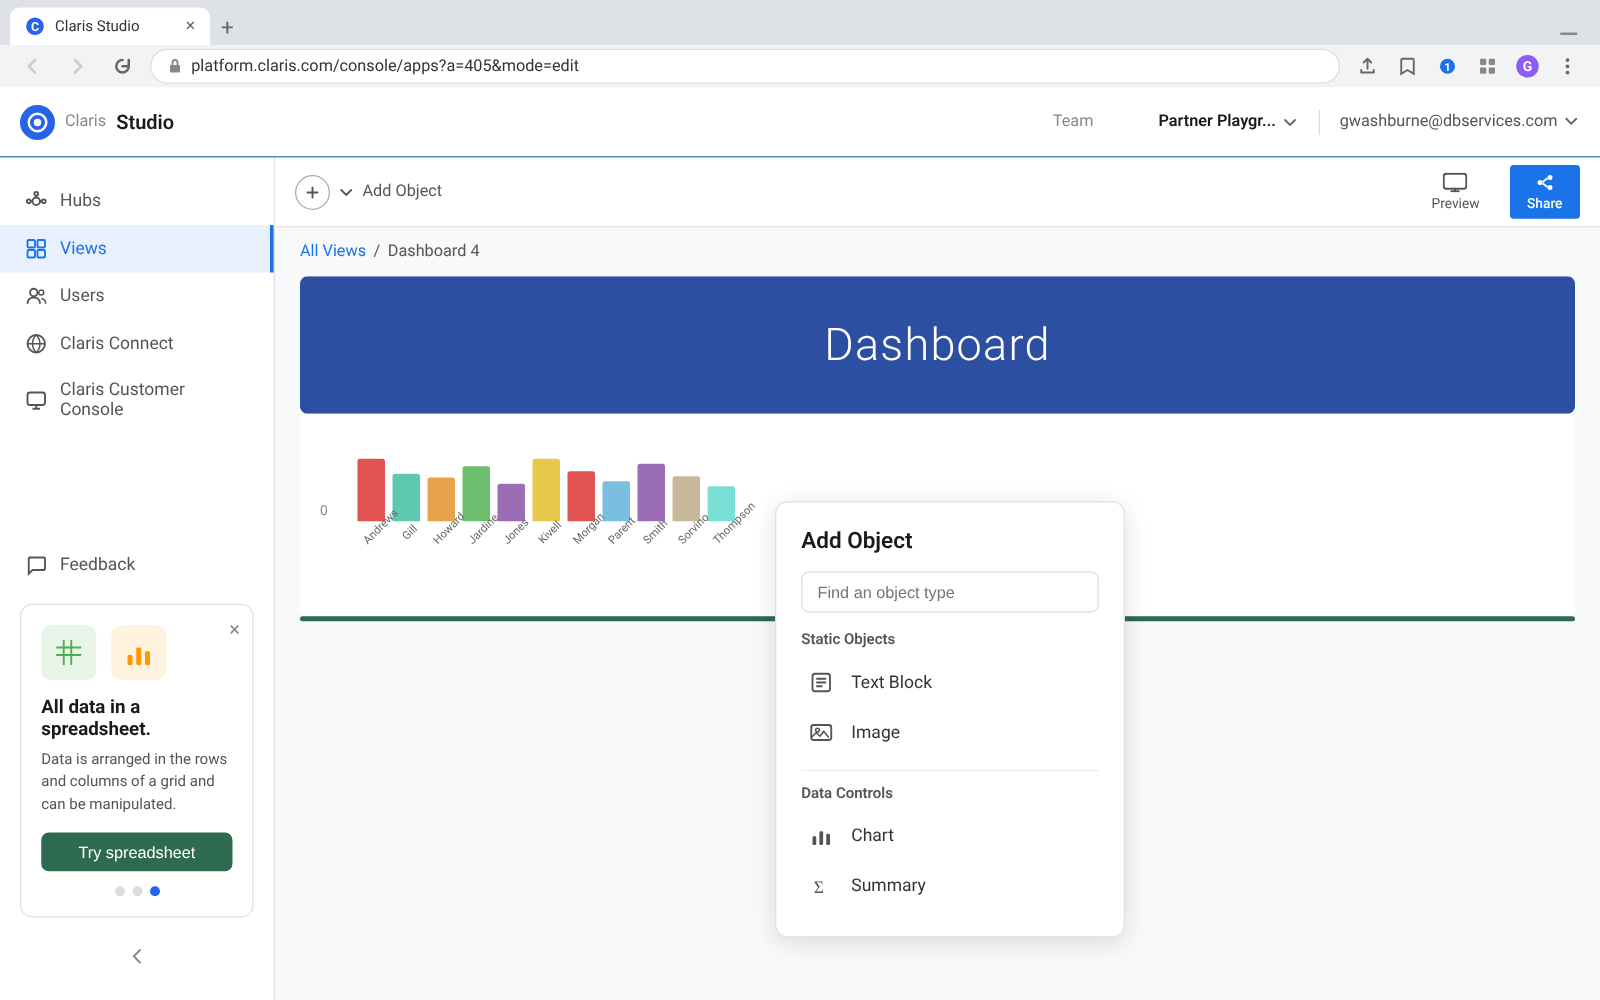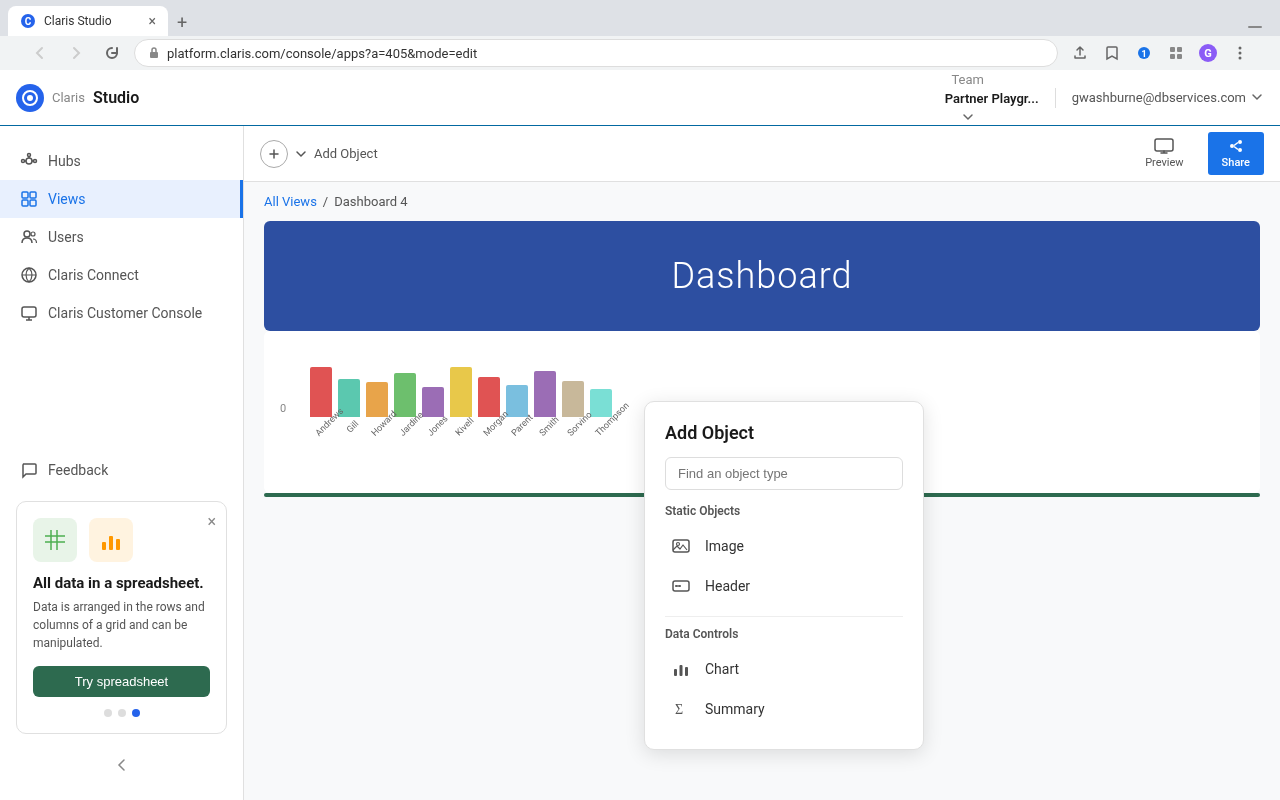--- a/index.html
+++ b/index.html
@@ -4,40 +4,40 @@
   <style>
     * { box-sizing: border-box; margin: 0; padding: 0; }
     body { font-family: -apple-system, BlinkMacSystemFont, 'Segoe UI', Roboto, sans-serif; background: #f1f3f4; height: 800px; width: 1280px; overflow: hidden; }
 
     
     .browser-chrome { background: #f1f3f4; height: 70px; }
     .browser-tab-bar { background: #dee1e6; height: 36px; display: flex; align-items: flex-end; padding: 0 8px; }
     .browser-tab { background: #ffffff; border-radius: 8px 8px 0 0; height: 30px; display: flex; align-items: center; padding: 0 12px; gap: 8px; font-size: 12px; color: #333; min-width: 160px; }
     .browser-tab .tab-close { color: #666; cursor: pointer; margin-left: auto; font-size: 14px; }
     .browser-tab-new { width: 28px; height: 28px; display: flex; align-items: center; justify-content: center; color: #666; font-size: 18px; cursor: pointer; border-radius: 50%; }
-    .browser-controls { background: #f1f3f4; height: 34px; display: flex; align-items: center; padding: 0 26px; gap: 8px; }
+    .browser-controls { background: #f1f3f4; height: 34px; display: flex; align-items: center; padding: 0 12px; gap: 8px; }
     .browser-btn { width: 28px; height: 28px; display: flex; align-items: center; justify-content: center; cursor: pointer; color: #666; border-radius: 50%; font-size: 14px; }
     .browser-btn.disabled { color: #ccc; cursor: default; }
     .address-bar { flex: 1; background: #fff; border: 1px solid #ddd; border-radius: 20px; height: 28px; display: flex; align-items: center; padding: 0 12px; gap: 6px; font-size: 12px; color: #333; }
     .browser-actions { display: flex; gap: 4px; }
 
     
     .app { display: flex; flex-direction: column; height: 730px; background: #fff; }
     .app-header { height: 56px; background: #fff; border-bottom: 1px solid #0369a1; display: flex; align-items: center; padding: 0 16px; gap: 12px; }
     .app-logo { display: flex; align-items: center; gap: 8px; font-size: 18px; font-weight: 600; color: #1a1a1a; flex: 1; }
     .claris-icon { width: 28px; height: 28px; background: #2563eb; border-radius: 50%; display: flex; align-items: center; justify-content: center; }
     .header-right { display: flex; align-items: center; gap: 16px; font-size: 13px; color: #555; }
-    .team-selector { display: flex; align-items: center; gap: 4px; cursor: pointer; flex-direction: column; }
+    .team-selector { display: flex; align-items: center; gap: 4px; cursor: pointer; }
     .user-email { display: flex; gap: 4px; cursor: pointer; color: #555; }
 
     
     .main-layout { display: flex; flex: 1; overflow: hidden; }
 
     
-    .sidebar { width: 244px; background: #fff; border-right: 1px solid #e0e0e0; display: flex; flex-direction: column; padding: 16px 0; overflow: hidden; }
+    .sidebar { width: 220px; background: #fff; border-right: 1px solid #e0e0e0; display: flex; flex-direction: column; padding: 16px 0; overflow: hidden; }
     .sidebar-item { display: flex; align-items: center; gap: 10px; padding: 10px 20px; cursor: pointer; font-size: 14px; color: #555; border-radius: 0; transition: background 0.1s; }
     .sidebar-item.active { background: #e8f0fe; color: #1a73e8; border-right: 3px solid #1a73e8; }
     .sidebar-item .icon { width: 18px; height: 18px; display: flex; align-items: center; justify-content: center; }
     .sidebar-spacer { flex: 1; }
 
     
     .promo-card { margin: 12px 16px; background: #fff; border: 1px solid #e0e0e0; border-radius: 10px; padding: 16px; position: relative; }
     .promo-card .close-btn { position: absolute; top: 10px; right: 10px; cursor: pointer; color: #888; font-size: 16px; }
     .promo-icons { display: flex; gap: 12px; margin-bottom: 12px; align-items: center; }
     .promo-icon-grid { width: 44px; height: 44px; background: #e8f4e8; border-radius: 8px; display: flex; align-items: center; justify-content: center; }
@@ -395,37 +395,37 @@
         </div>
 
         <div class="popup-overlay">
           <div class="add-object-popup">
             <div class="popup-title">Add Object</div>
             <input class="popup-search" type="text" placeholder="Find an object type" style="">
             <div class="popup-section-title">Static Objects</div>
             <div class="popup-item">
               <div class="popup-item-icon">
                 <svg width="20" height="20" viewBox="0 0 20 20">
+                    <rect x="3" y="3" width="14" height="14" rx="2" stroke="#555" stroke-width="1.5" fill="none"></rect>
+                    <line x1="6" y1="7" x2="14" y2="7" stroke="#555" stroke-width="1.5"></line>
+                    <line x1="6" y1="10" x2="14" y2="10" stroke="#555" stroke-width="1.5"></line>
+                    <line x1="6" y1="13" x2="11" y2="13" stroke="#555" stroke-width="1.5"></line>
+                  </svg>
+              </div>
+              <span>Text Block</span>
+            </div>
+            <div class="popup-item">
+              <div class="popup-item-icon">
+                <svg width="20" height="20" viewBox="0 0 20 20">
                     <rect x="2" y="4" width="16" height="12" rx="2" stroke="#555" stroke-width="1.5" fill="none"></rect>
                     <circle cx="7" cy="8" r="1.5" stroke="#555" stroke-width="1.2" fill="none"></circle>
                     <path d="M2 14l4-4 3 3 3-4 4 5" stroke="#555" stroke-width="1.2" fill="none" stroke-linejoin="round"></path>
                   </svg>
               </div>
               <span>Image</span>
-            </div>
-            <div class="popup-item">
-              <div class="popup-item-icon">
-                <svg width="20" height="20" viewBox="0 0 20 20">
-                    <rect x="2" y="5" width="16" height="10" rx="2" stroke="#555" stroke-width="1.5" fill="none"></rect>
-                    <line x1="5" y1="9" x2="5" y2="11" stroke="#555" stroke-width="1.5"></line>
-                    <line x1="5" y1="10" x2="9" y2="10" stroke="#555" stroke-width="1.5"></line>
-                    <line x1="9" y1="9" x2="9" y2="11" stroke="#555" stroke-width="1.5"></line>
-                  </svg>
-              </div>
-              <span>Header</span>
             </div>
             <div class="popup-section-divider"></div>
             <div class="popup-section-title">Data Controls</div>
             <div class="popup-item">
               <div class="popup-item-icon">
                 <svg width="20" height="20" viewBox="0 0 20 20">
                     <rect x="3" y="10" width="3" height="7" fill="#555" rx="1"></rect>
                     <rect x="8.5" y="6" width="3" height="11" fill="#555" rx="1"></rect>
                     <rect x="14" y="8" width="3" height="9" fill="#555" rx="1"></rect>
                   </svg>

